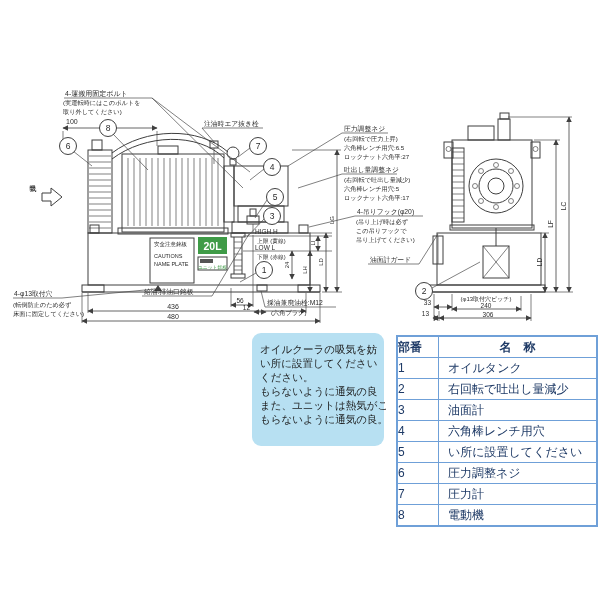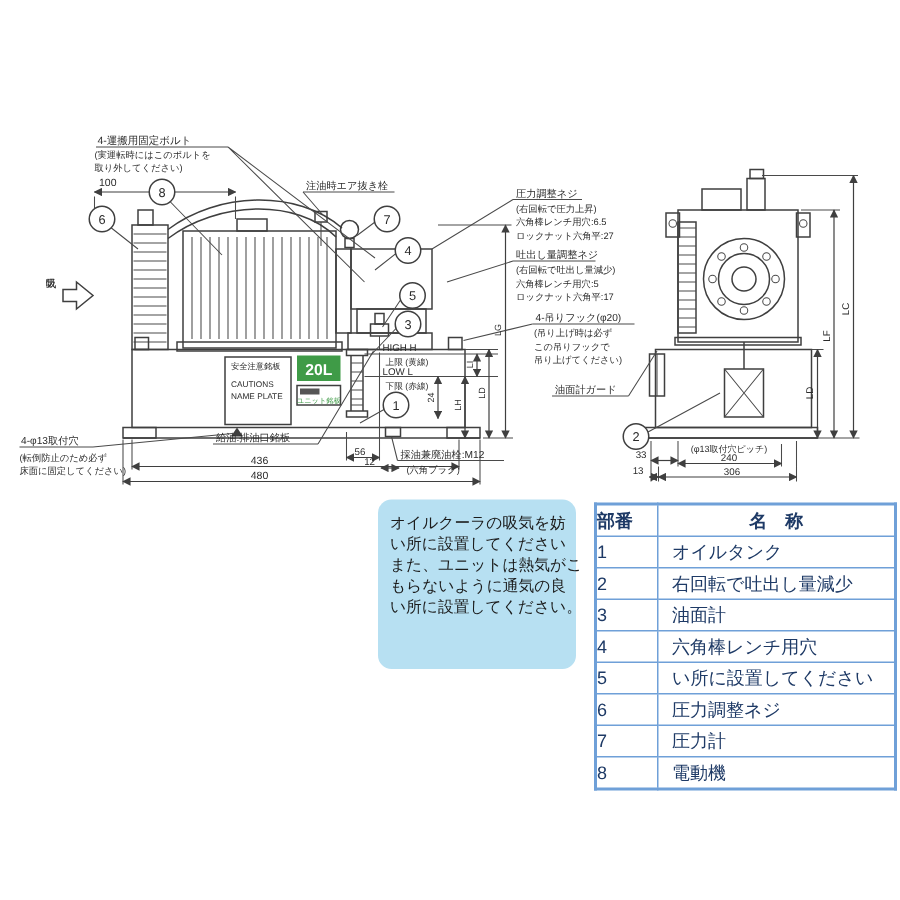--- a/index.html
+++ b/index.html
@@ -278,23 +278,24 @@
     <text class="t65 mid" x="488" y="316.5">306</text>
     <text class="t65 end" x="431" y="305">33</text>
     <text class="t65 end" x="429" y="316">13</text>
   </g>
 </svg>
 
 
 <div class="notebox">
   <div>オイルクーラの吸気を妨</div>
   <div>い所に設置してください</div>
+  <div>ください。</div>
+  <div>もらないように通気の良</div>
   <div>また、ユニットは熱気がこ</div>
-  <div>もらないように通気の良</div>
-  <div>い所に設置してください。</div>
+  <div>もらないように通気の良。</div>
 </div>
 
 
 <table class="parts">
   <thead>
     <tr>
       <th class="c-no">部番</th>
       <th class="c-name" style="text-align:center;padding-left:0;">名　称</th>
     </tr>
   </thead>

